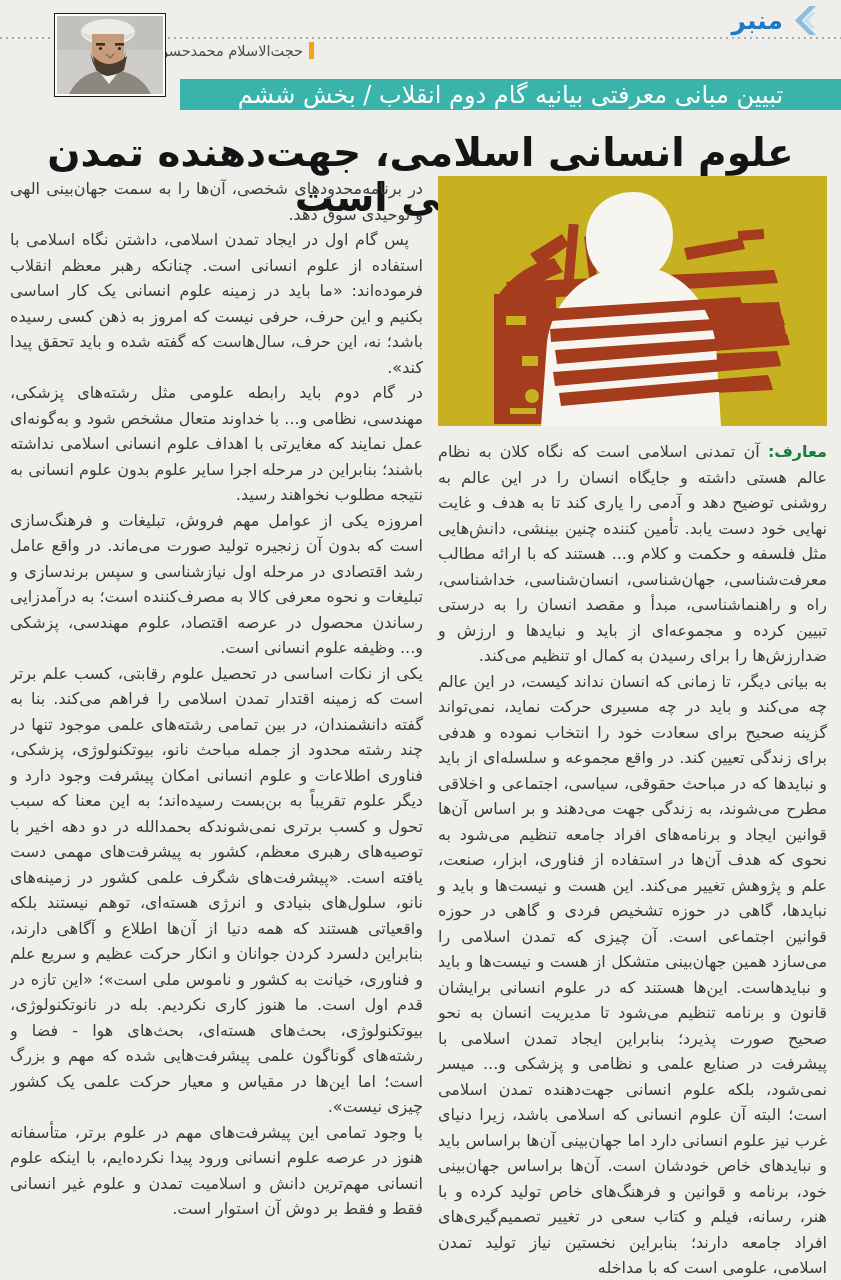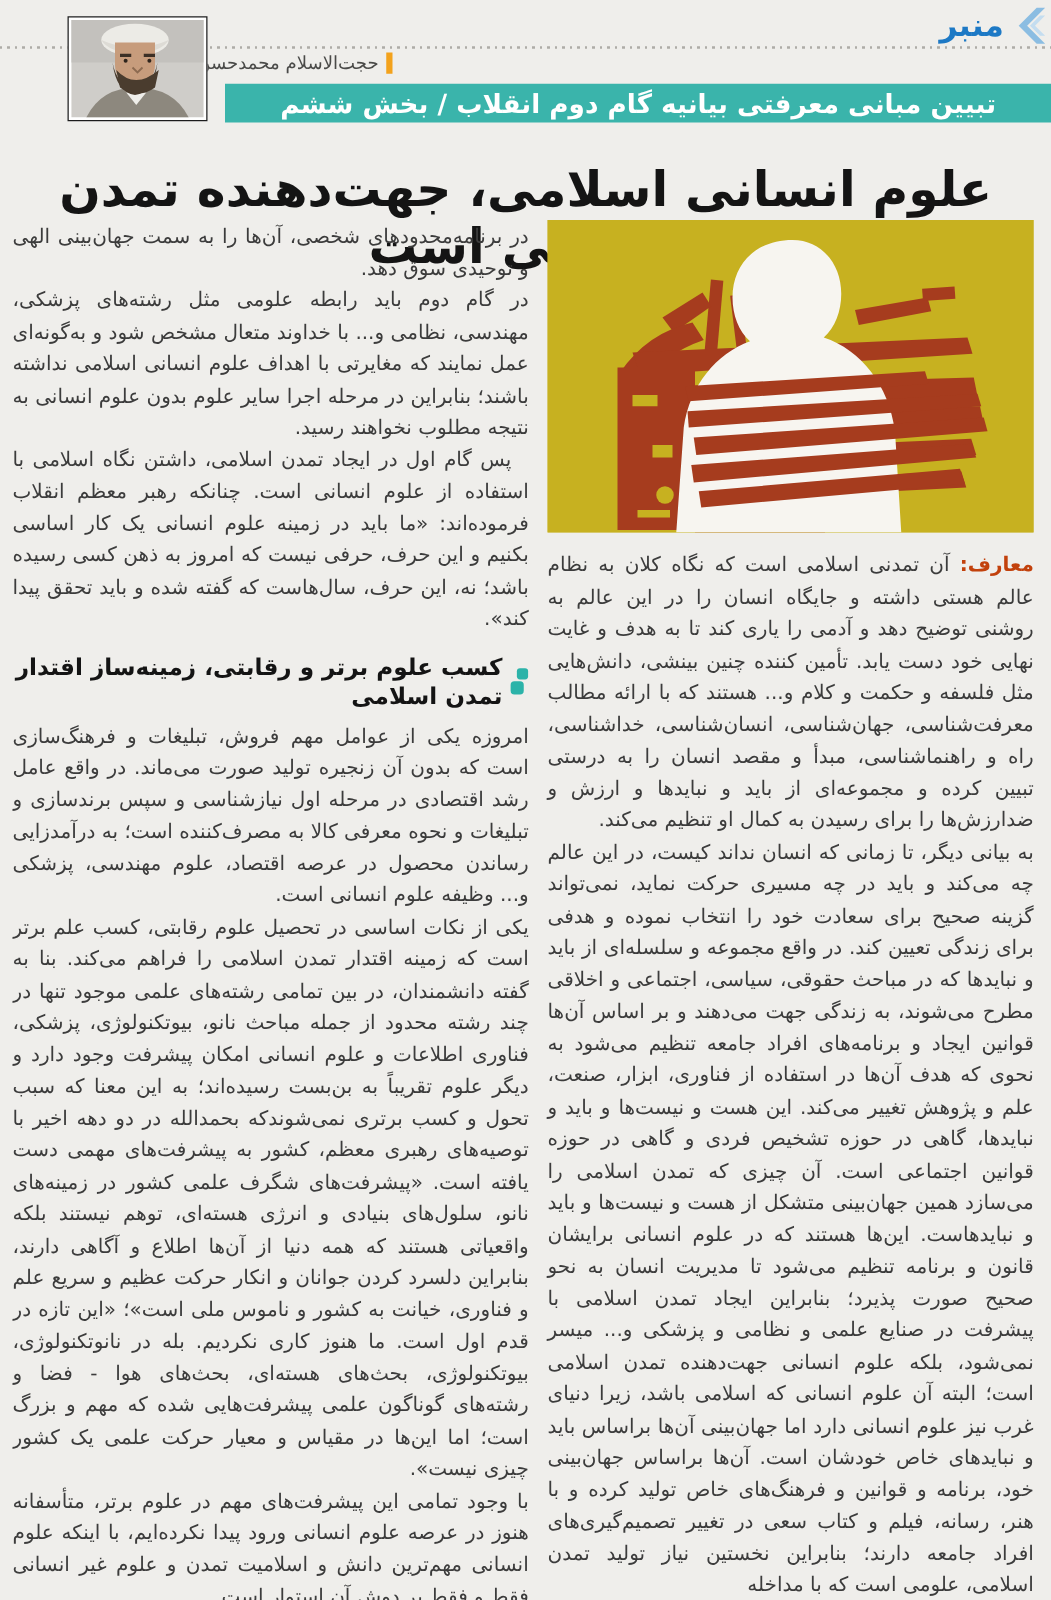--- a/index.html
+++ b/index.html
@@ -9,21 +9,21 @@
     font-family:"DejaVu Sans", sans-serif;
     direction:rtl;
     color:#3c3c3c;
     overflow:hidden;
     position:relative;
   }
   .page{position:relative;width:841px;height:1280px;overflow:hidden;}
 
   
   .masthead{
-    position:absolute;top:5px;right:4px;
+    position:absolute;top:5px;right:24px;
     display:flex;align-items:center;gap:7px;
     direction:rtl;
   }
   .section-chevron{width:27px;height:31px;display:block;}
   .section-label{
     color:#1d79c5;font-size:25px;font-weight:bold;line-height:1;
   }
   .dotted-rule{
     position:absolute;top:37px;left:0;width:841px;height:2px;
     background-image:repeating-linear-gradient(to right,#aeaca7 0 2px,transparent 2px 6px);
@@ -42,24 +42,24 @@
   .byline-row{
     position:absolute;top:42px;right:527px;
     display:flex;align-items:center;gap:6px;direction:rtl;
     white-space:nowrap;
   }
   .byline-bar{width:5px;height:17px;background:#f3a21c;}
   .byline-text{font-size:14.5px;color:#4a4a48;}
 
   
   .kicker{
-    position:absolute;top:67px;left:180px;right:0;height:31px;
+    position:absolute;top:79px;left:180px;right:0;height:31px;
     background:#3ab4ab;color:#ffffff;
     display:flex;align-items:center;justify-content:center;
-    font-size:21px;font-weight:bold;
+    font-size:24px;font-weight:normal;
   }
 
   
   .headline{
     position:absolute;top:104px;left:0;width:841px;
     text-align:center;
     font-size:39px;font-weight:bold;color:#141414;
     letter-spacing:-0.5px;
   }
 
@@ -80,21 +80,21 @@
   .artwork svg{display:block;width:100%;height:100%;}
 
   p.para{
     margin:0;
     font-size:16px;line-height:25.5px;
     text-align:justify;
     color:#3c3c3c;
   }
   p.para.indent{text-indent:14px;}
 
-  .lead-label{color:#c2410c;font-weight:bold;}
+  .lead-label{color:#15803d;font-weight:bold;}
 
   .subheading{
     display:flex;align-items:center;gap:6px;
     margin:15px 0 7px 0;
     font-size:18.5px;font-weight:bold;color:#141414;
     line-height:1.25;
   }
   .quote-icon{flex:0 0 auto;width:15px;height:24px;display:block;}
 </style>
 </head>
@@ -193,30 +193,23 @@
 
       <p class="para">
         <span class="lead-label">معارف:</span>
         <span>آن تمدنی اسلامی است که نگاه کلان به نظام عالم هستی داشته و جایگاه انسان را در این عالم به روشنی توضیح دهد و آدمی را یاری کند تا به هدف و غایت نهایی خود دست یابد. تأمین کننده چنین بینشی، دانش‌هایی مثل فلسفه و حکمت و کلام و... هستند که با ارائه مطالب معرفت‌شناسی، جهان‌شناسی، انسان‌شناسی، خداشناسی، راه و راهنماشناسی، مبدأ و مقصد انسان را به درستی تبیین کرده و مجموعه‌ای از باید و نبایدها و ارزش و ضدارزش‌ها را برای رسیدن به کمال او تنظیم می‌کند.</span>
       </p>
       <p class="para">به بیانی دیگر، تا زمانی که انسان نداند کیست، در این عالم چه می‌کند و باید در چه مسیری حرکت نماید، نمی‌تواند گزینه صحیح برای سعادت خود را انتخاب نموده و هدفی برای زندگی تعیین کند. در واقع مجموعه و سلسله‌ای از باید و نبایدها که در مباحث حقوقی، سیاسی، اجتماعی و اخلاقی مطرح می‌شوند، به زندگی جهت می‌دهند و بر اساس آن‌ها قوانین ایجاد و برنامه‌های افراد جامعه تنظیم می‌شود به نحوی که هدف آن‌ها در استفاده از فناوری، ابزار، صنعت، علم و پژوهش تغییر می‌کند. این هست و نیست‌ها و باید و نبایدها، گاهی در حوزه تشخیص فردی و گاهی در حوزه قوانین اجتماعی است. آن چیزی که تمدن اسلامی را می‌سازد همین جهان‌بینی متشکل از هست و نیست‌ها و باید و نبایدهاست. این‌ها هستند که در علوم انسانی برایشان قانون و برنامه تنظیم می‌شود تا مدیریت انسان به نحو صحیح صورت پذیرد؛ بنابراین ایجاد تمدن اسلامی با پیشرفت در صنایع علمی و نظامی و پزشکی و... میسر نمی‌شود، بلکه علوم انسانی جهت‌دهنده تمدن اسلامی است؛ البته آن علوم انسانی که اسلامی باشد، زیرا دنیای غرب نیز علوم انسانی دارد اما جهان‌بینی آن‌ها براساس باید و نبایدهای خاص خودشان است. آن‌ها براساس جهان‌بینی خود، برنامه و قوانین و فرهنگ‌های خاص تولید کرده و با هنر، رسانه، فیلم و کتاب سعی در تغییر تصمیم‌گیری‌های افراد جامعه دارند؛ بنابراین نخستین نیاز تولید تمدن اسلامی، علومی است که با مداخله</p>
     </div>
 
     <div class="col col-left">
       <p class="para">در برنامه‌محدود‌های شخصی، آن‌ها را به سمت جهان‌بینی الهی و توحیدی سوق دهد.</p>
+      <p class="para indent">پس گام اول در ایجاد تمدن اسلامی، داشتن نگاه اسلامی با استفاده از علوم انسانی است. چنانکه رهبر معظم انقلاب فرموده‌اند: «ما باید در زمینه علوم انسانی یک کار اساسی بکنیم و این حرف، حرفی نیست که امروز به ذهن کسی رسیده باشد؛ نه، این حرف، سال‌هاست که گفته شده و باید تحقق پیدا کند».</p>
       <p class="para">در گام دوم باید رابطه علومی مثل رشته‌های پزشکی، مهندسی، نظامی و... با خداوند متعال مشخص شود و به‌گونه‌ای عمل نمایند که مغایرتی با اهداف علوم انسانی اسلامی نداشته باشند؛ بنابراین در مرحله اجرا سایر علوم بدون علوم انسانی به نتیجه مطلوب نخواهند رسید.</p>
-      <p class="para indent">پس گام اول در ایجاد تمدن اسلامی، داشتن نگاه اسلامی با استفاده از علوم انسانی است. چنانکه رهبر معظم انقلاب فرموده‌اند: «ما باید در زمینه علوم انسانی یک کار اساسی بکنیم و این حرف، حرفی نیست که امروز به ذهن کسی رسیده باشد؛ نه، این حرف، سال‌هاست که گفته شده و باید تحقق پیدا کند».</p>
-
-      <div class="subheading">
-        <svg class="quote-icon" viewBox="0 0 15 24" aria-hidden="true">
-          <rect x="5.5" y="0.5" width="9" height="9" rx="2.5" fill="#2cb3a9"></rect>
-          <rect x="0.5" y="11" width="10.5" height="10.5" rx="3" fill="#2cb3a9"></rect>
-        </svg>
-        <span>کسب علوم برتر و رقابتی، زمینه‌ساز اقتدار تمدن اسلامی</span>
-      </div>
+
 
       <p class="para">امروزه یکی از عوامل مهم فروش، تبلیغات و فرهنگ‌سازی است که بدون آن زنجیره تولید صورت می‌ماند. در واقع عامل رشد اقتصادی در مرحله اول نیازشناسی و سپس برندسازی و تبلیغات و نحوه معرفی کالا به مصرف‌کننده است؛ به درآمدزایی رساندن محصول در عرصه اقتصاد، علوم مهندسی، پزشکی و... وظیفه علوم انسانی است.</p>
       <p class="para">یکی از نکات اساسی در تحصیل علوم رقابتی، کسب علم برتر است که زمینه اقتدار تمدن اسلامی را فراهم می‌کند. بنا به گفته دانشمندان، در بین تمامی رشته‌های علمی موجود تنها در چند رشته محدود از جمله مباحث نانو، بیوتکنولوژی، پزشکی، فناوری اطلاعات و علوم انسانی امکان پیشرفت وجود دارد و دیگر علوم تقریباً به بن‌بست رسیده‌اند؛ به این معنا که سبب تحول و کسب برتری نمی‌شوندکه بحمدالله در دو دهه اخیر با توصیه‌های رهبری معظم، کشور به پیشرفت‌های مهمی دست یافته است. «پیشرفت‌های شگرف علمی کشور در زمینه‌های نانو، سلول‌های بنیادی و انرژی هسته‌ای، توهم نیستند بلکه واقعیاتی هستند که همه دنیا از آن‌ها اطلاع و آگاهی دارند، بنابراین دلسرد کردن جوانان و انکار حرکت عظیم و سریع علم و فناوری، خیانت به کشور و ناموس ملی است»؛ «این تازه در قدم اول است. ما هنوز کاری نکردیم. بله در نانوتکنولوژی، بیوتکنولوژی، بحث‌های هسته‌ای، بحث‌های هوا - فضا و رشته‌های گوناگون علمی پیشرفت‌هایی شده که مهم و بزرگ است؛ اما این‌ها در مقیاس و معیار حرکت علمی یک کشور چیزی نیست».</p>
       <p class="para">با وجود تمامی این پیشرفت‌های مهم در علوم برتر، متأسفانه هنوز در عرصه علوم انسانی ورود پیدا نکرده‌ایم، با اینکه علوم انسانی مهم‌ترین دانش و اسلامیت تمدن و علوم غیر انسانی فقط و فقط بر دوش آن استوار است.</p>
     </div>
 
   </div>
 </div>
 
 </body></html>

